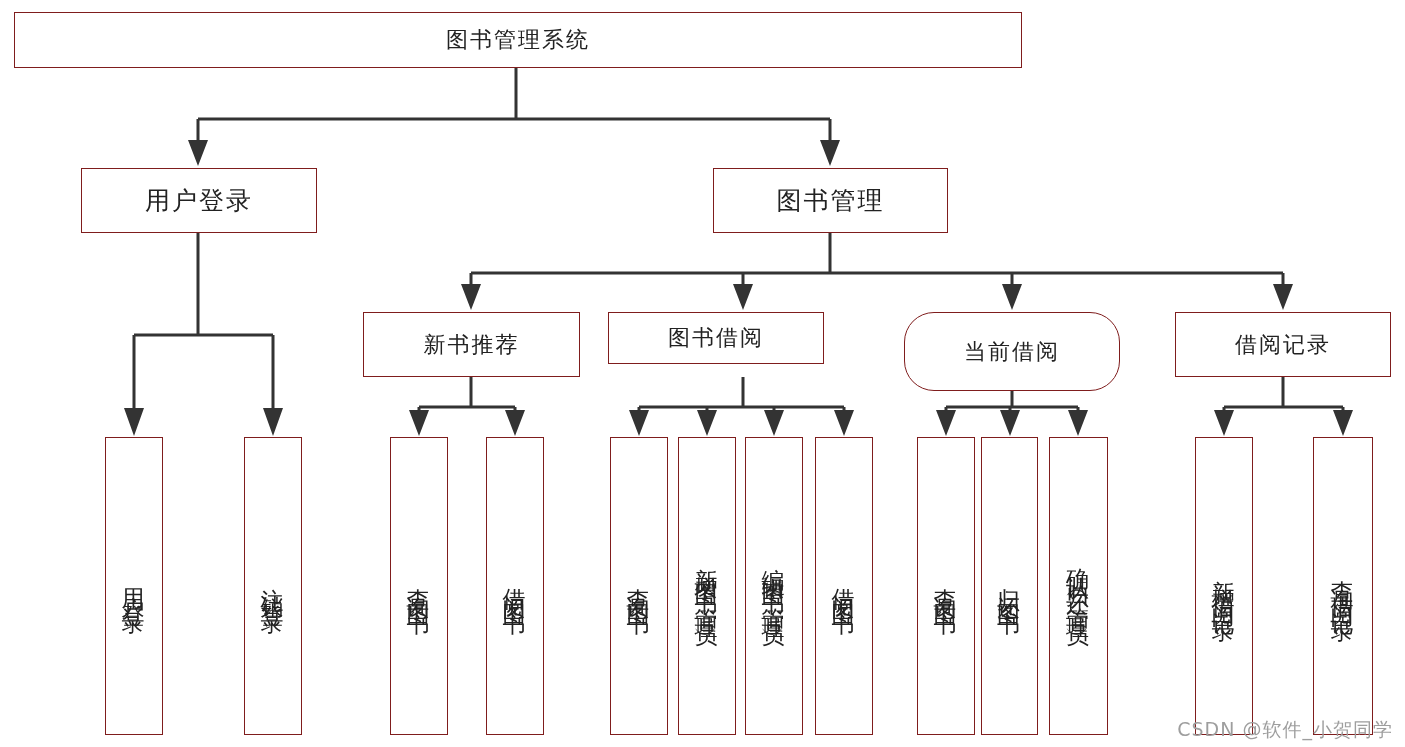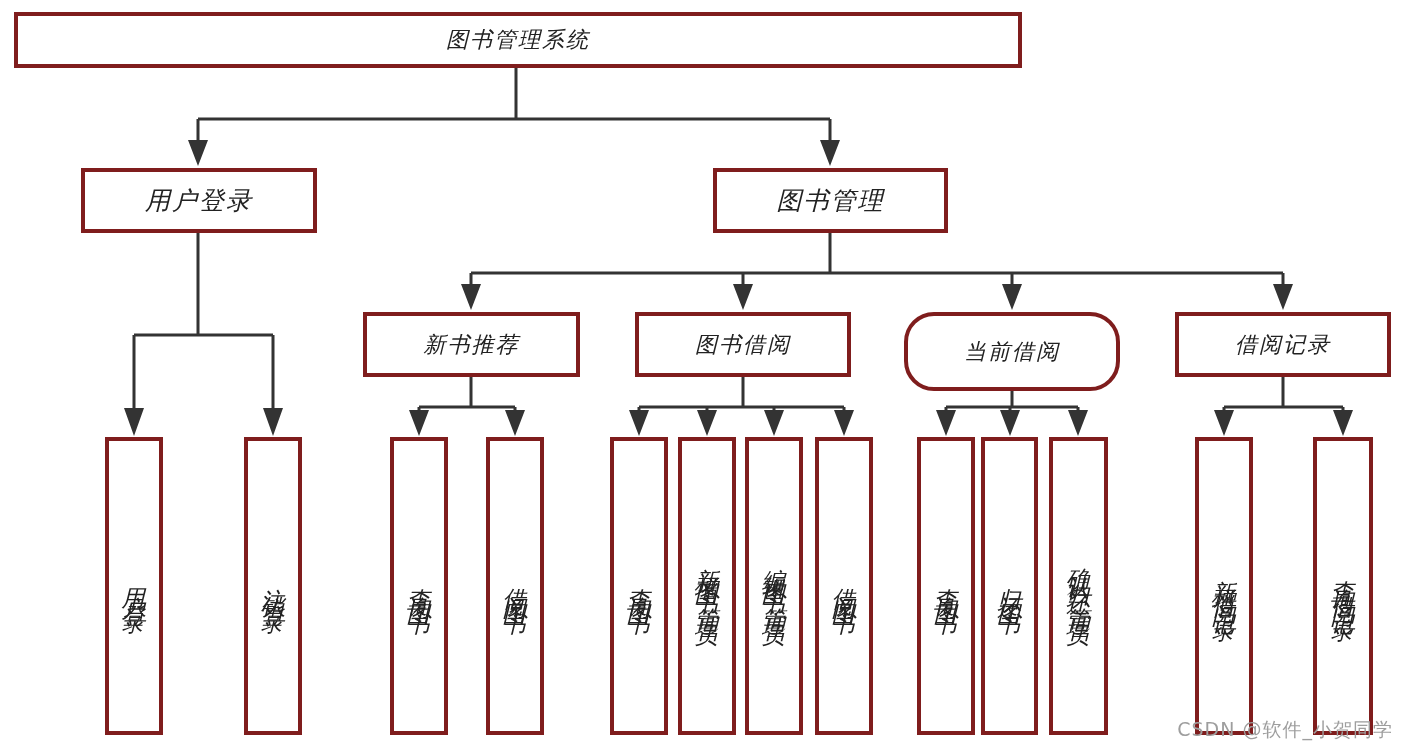--- a/index.html
+++ b/index.html
@@ -18,30 +18,29 @@
   .wires {
     position: absolute;
     left: 0;
     top: 0;
     width: 1405px;
     height: 747px;
   }
   .box {
     position: absolute;
     box-sizing: border-box;
-    border: 4px solid #7f1d1d;
+    border: 1px solid #7f1d1d;
     background: #ffffff;
     color: #222222;
     display: flex;
     align-items: center;
     justify-content: center;
     text-align: center;
     letter-spacing: 2px;
     white-space: nowrap;
-    font-style: italic;
   }
   .root-box   { font-size: 22px; }
   .branch-box { font-size: 25px; }
   .module-box { font-size: 22px; }
   .leaf {
     writing-mode: vertical-rl;
     text-orientation: mixed;
     font-size: 23px;
     letter-spacing: 8px;
     white-space: normal;
@@ -117,21 +116,21 @@
              M1214,410 H1234 L1224,436 Z
              M1333,410 H1353 L1343,436 Z"></path>
   </svg>
 
   <div class="box root-box" style="left:14px; top:12px; width:1008px; height:56px;">图书管理系统</div>
 
   <div class="box branch-box" style="left:81px; top:168px; width:236px; height:65px;">用户登录</div>
   <div class="box module-box" style="left:363px; top:312px; width:217px; height:65px;">新书推荐</div>
 
   <div class="box branch-box" style="left:713px; top:168px; width:235px; height:65px;">图书管理</div>
-  <div class="box module-box" style="left:635px; top:312px; width:216px; height:65px;">图书借阅</div>
+  <div class="box module-box" style="left:608px; top:312px; width:216px; height:52px;">图书借阅</div>
   <div class="box module-box" style="left:904px; top:312px; width:216px; height:79px;border-radius:30px;">当前借阅</div>
   <div class="box module-box" style="left:1175px; top:312px; width:216px; height:65px;">借阅记录</div>
 
   <div class="box leaf" style="left:105px; top:437px; width:58px; height:298px;">用户登录</div>
   <div class="box leaf" style="left:244px; top:437px; width:58px; height:298px;">注销登录</div>
 
   <div class="box leaf" style="left:390px; top:437px; width:58px; height:298px;">查询图书</div>
   <div class="box leaf" style="left:486px; top:437px; width:58px; height:298px;">借阅图书</div>
 
   <div class="box leaf" style="left:610px; top:437px; width:58px; height:298px;">查询图书</div>

